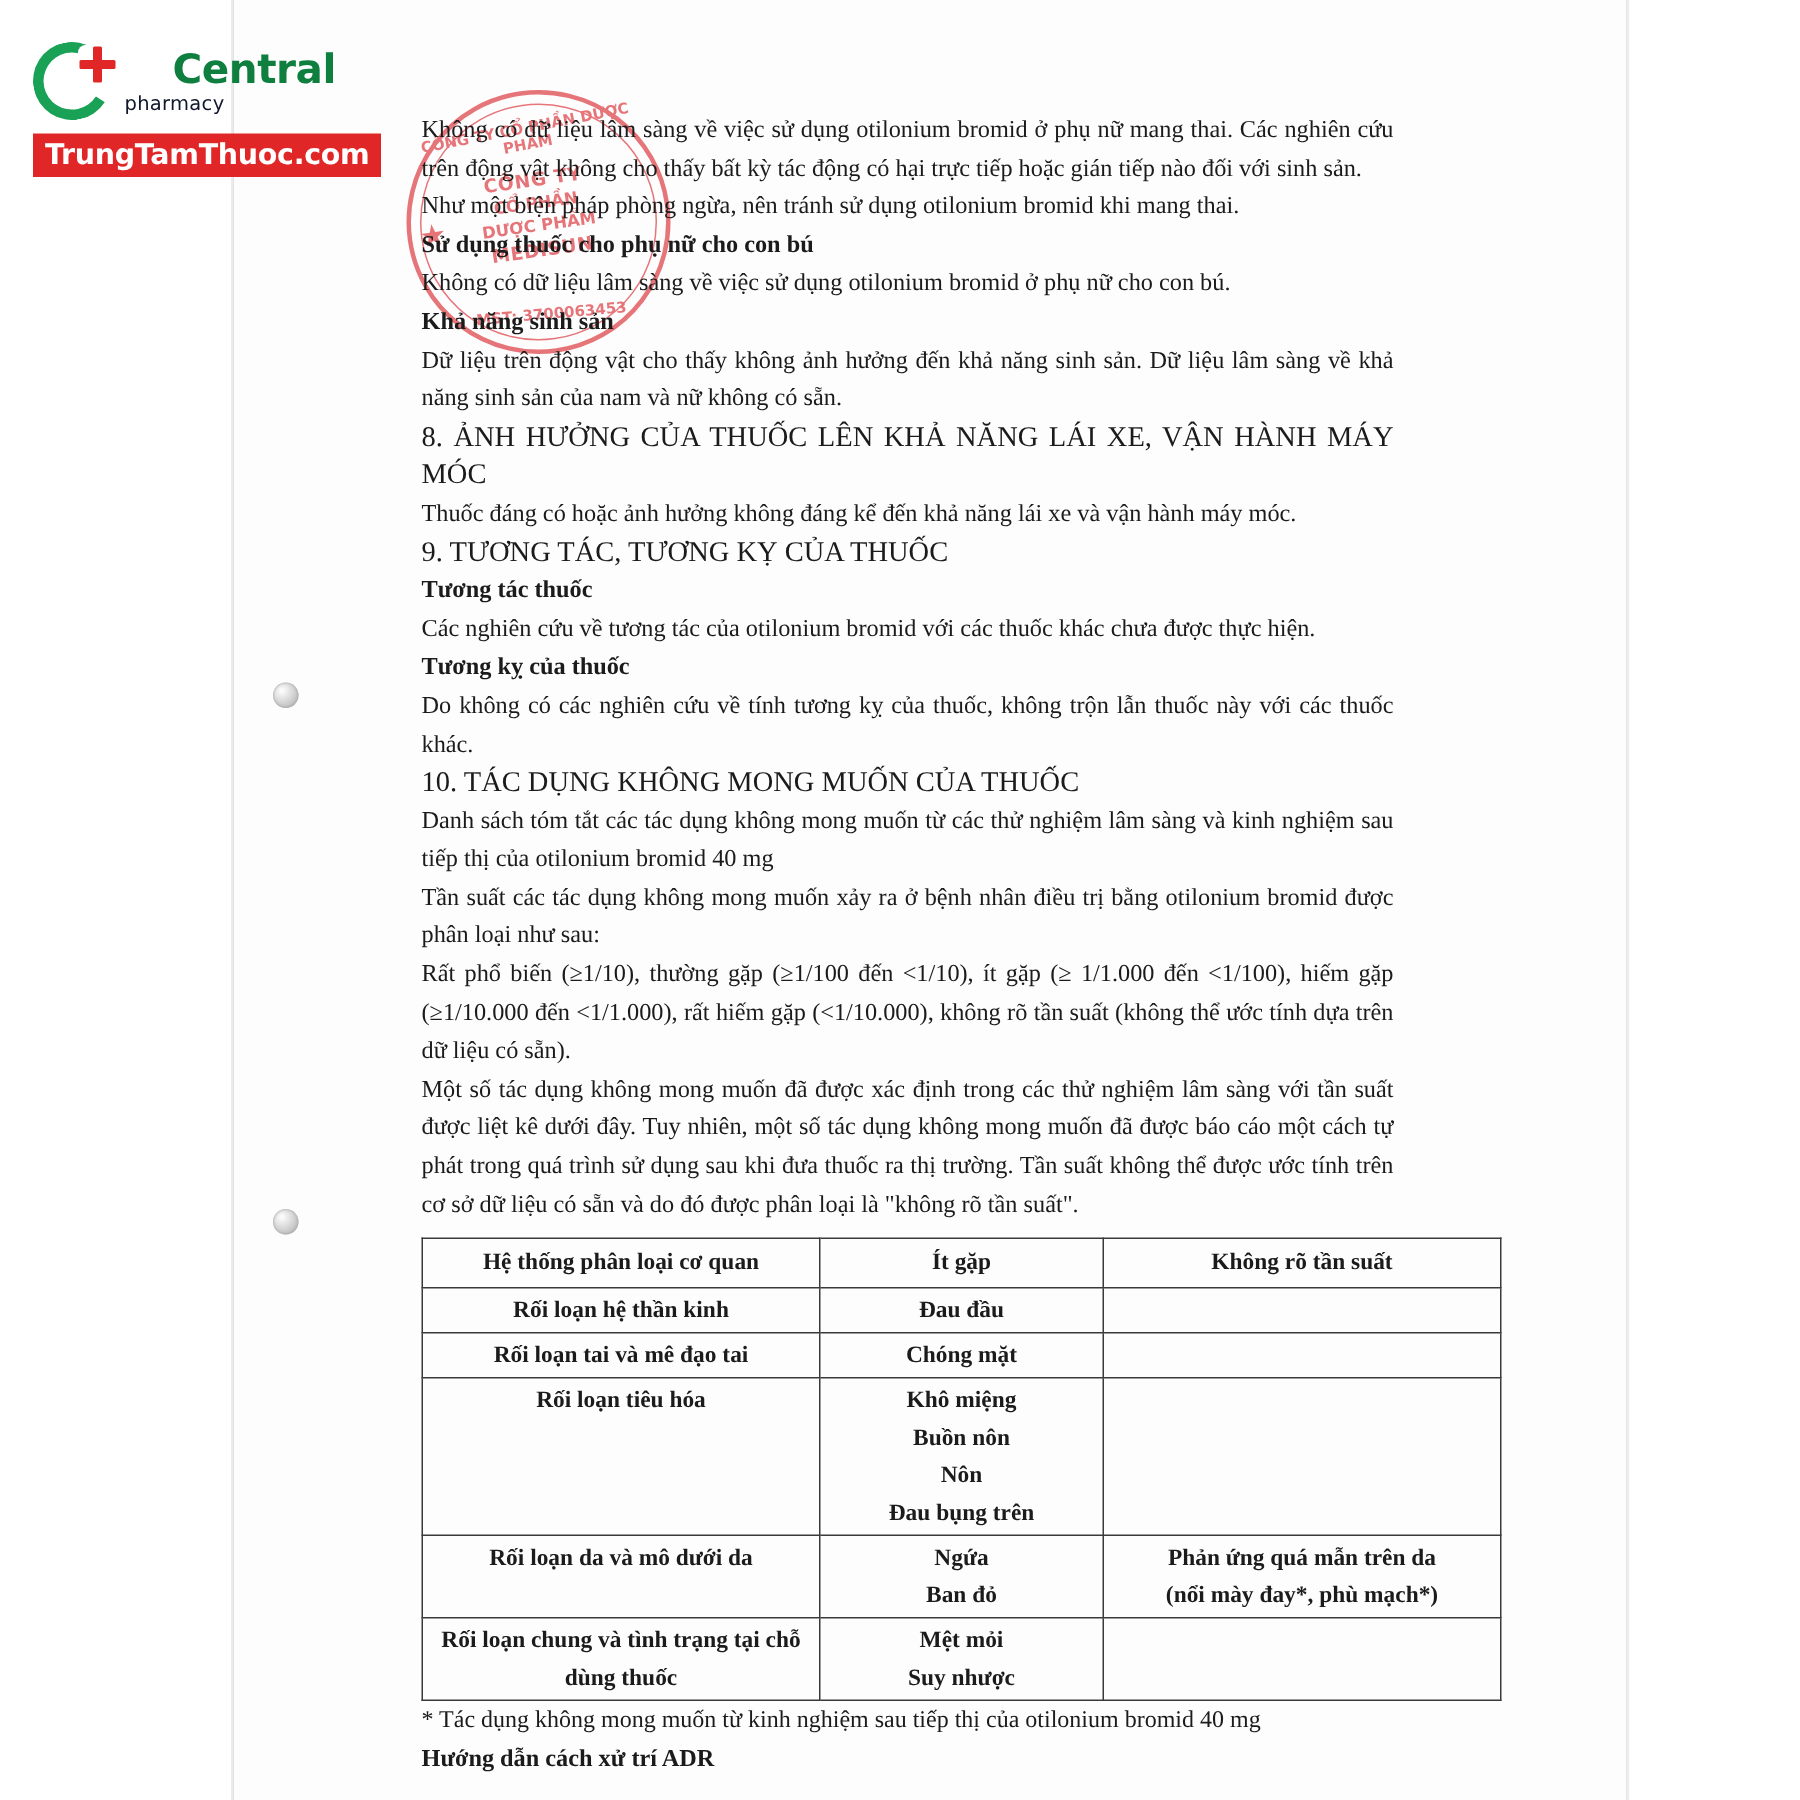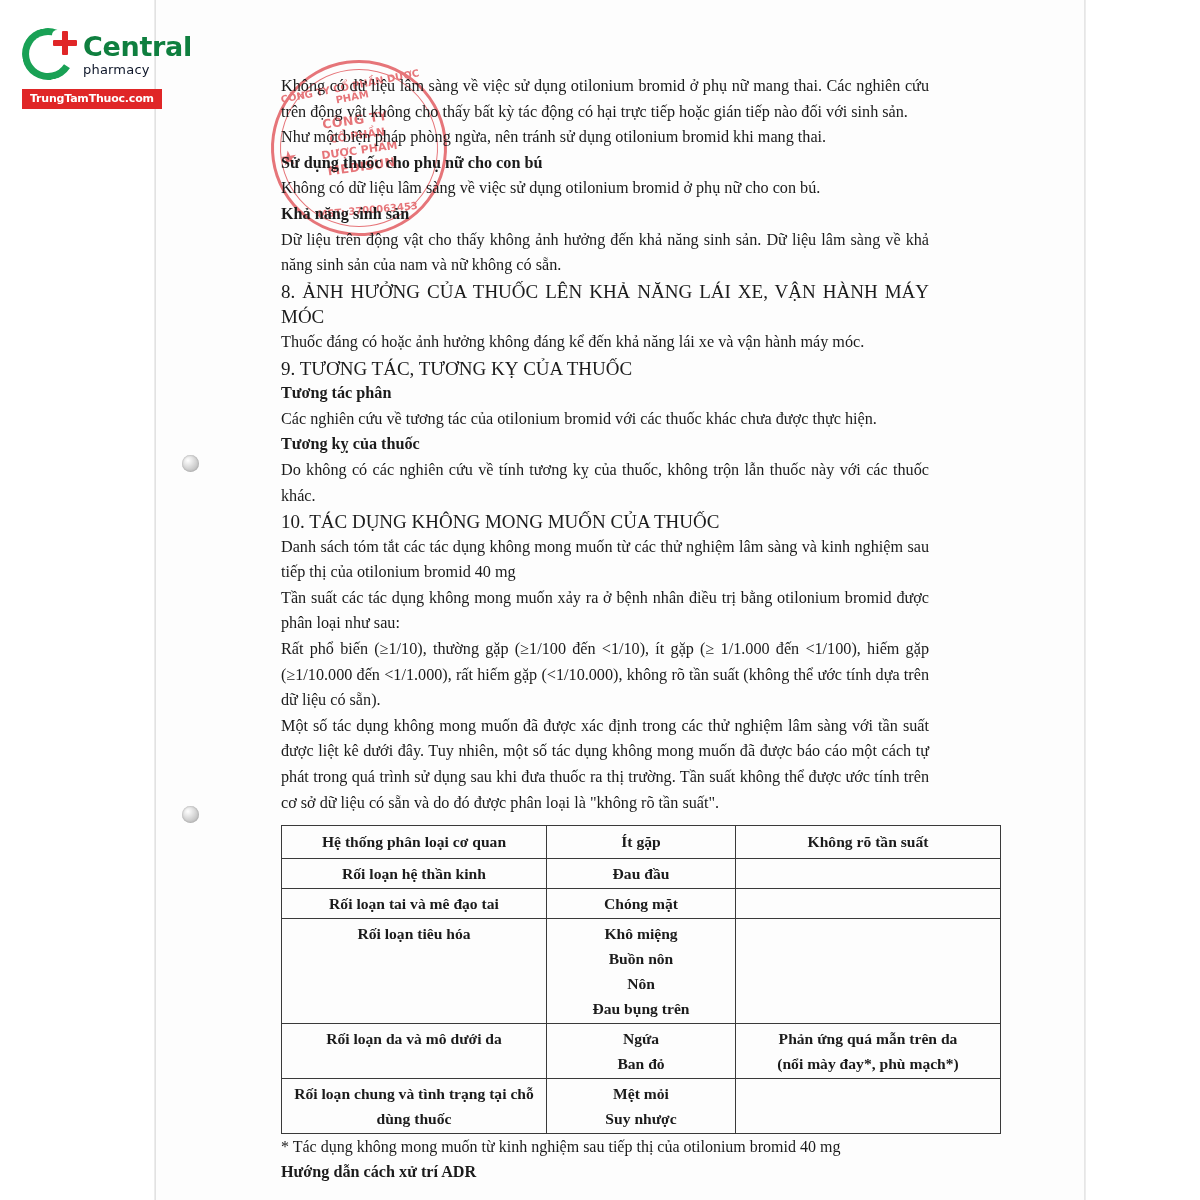--- a/index.html
+++ b/index.html
@@ -99,34 +99,35 @@
   .logo-cross-h { left: 1px; top: 10px; width: 24px; height: 6px; }
   .logo-text {
     line-height: 1;
   }
   .logo-title {
     font-family: "DejaVu Sans", sans-serif;
     font-size: 27px;
     font-weight: bold;
     color: #0f7f3f;
     letter-spacing: -0.3px;
+    margin-left: 32px;
   }
   .logo-sub {
     font-family: "DejaVu Sans", sans-serif;
     font-size: 13px;
     color: #0f172a;
     margin-top: 3px;
     letter-spacing: 0.2px;
   }
   .logo-banner {
     margin-top: 9px;
     background: #e02627;
     color: #ffffff;
     font-family: "DejaVu Sans", sans-serif;
-    font-size: 11px;
+    font-size: 19px;
     font-weight: bold;
     padding: 3px 8px 4px 8px;
     display: inline-block;
     letter-spacing: -0.2px;
   }
 
   
   .stamp {
     position: absolute;
     left: 271px;
@@ -280,21 +281,21 @@
   <p class="heading">Sử dụng thuốc cho phụ nữ cho con bú</p>
   <p>Không có dữ liệu lâm sàng về việc sử dụng otilonium bromid ở phụ nữ cho con bú.</p>
 
   <p class="heading">Khả năng sinh sản</p>
   <p>Dữ liệu trên động vật cho thấy không ảnh hưởng đến khả năng sinh sản. Dữ liệu lâm sàng về khả năng sinh sản của nam và nữ không có sẵn.</p>
 
   <p class="heading-lg">8. ẢNH HƯỞNG CỦA THUỐC LÊN KHẢ NĂNG LÁI XE, VẬN HÀNH MÁY MÓC</p>
   <p>Thuốc đáng có hoặc ảnh hưởng không đáng kể đến khả năng lái xe và vận hành máy móc.</p>
 
   <p class="heading-lg">9. TƯƠNG TÁC, TƯƠNG KỴ CỦA THUỐC</p>
-  <p class="heading">Tương tác phân</p>
+  <p class="heading">Tương tác thuốc</p>
   <p>Các nghiên cứu về tương tác của otilonium bromid với các thuốc khác chưa được thực hiện.</p>
   <p class="heading">Tương kỵ của thuốc</p>
   <p>Do không có các nghiên cứu về tính tương kỵ của thuốc, không trộn lẫn thuốc này với các thuốc khác.</p>
 
   <p class="heading-lg">10. TÁC DỤNG KHÔNG MONG MUỐN CỦA THUỐC</p>
   <p class="ital">Danh sách tóm tắt các tác dụng không mong muốn từ các thử nghiệm lâm sàng và kinh nghiệm sau tiếp thị của otilonium bromid 40 mg</p>
   <p>Tần suất các tác dụng không mong muốn xảy ra ở bệnh nhân điều trị bằng otilonium bromid được phân loại như sau:</p>
   <p>Rất phổ biến (≥1/10), thường gặp (≥1/100 đến &lt;1/10), ít gặp (≥ 1/1.000 đến &lt;1/100), hiếm gặp (≥1/10.000 đến &lt;1/1.000), rất hiếm gặp (&lt;1/10.000), không rõ tần suất (không thể ước tính dựa trên dữ liệu có sẵn).</p>
   <p>Một số tác dụng không mong muốn đã được xác định trong các thử nghiệm lâm sàng với tần suất được liệt kê dưới đây. Tuy nhiên, một số tác dụng không mong muốn đã được báo cáo một cách tự phát trong quá trình sử dụng sau khi đưa thuốc ra thị trường. Tần suất không thể được ước tính trên cơ sở dữ liệu có sẵn và do đó được phân loại là "không rõ tần suất".</p>
 

